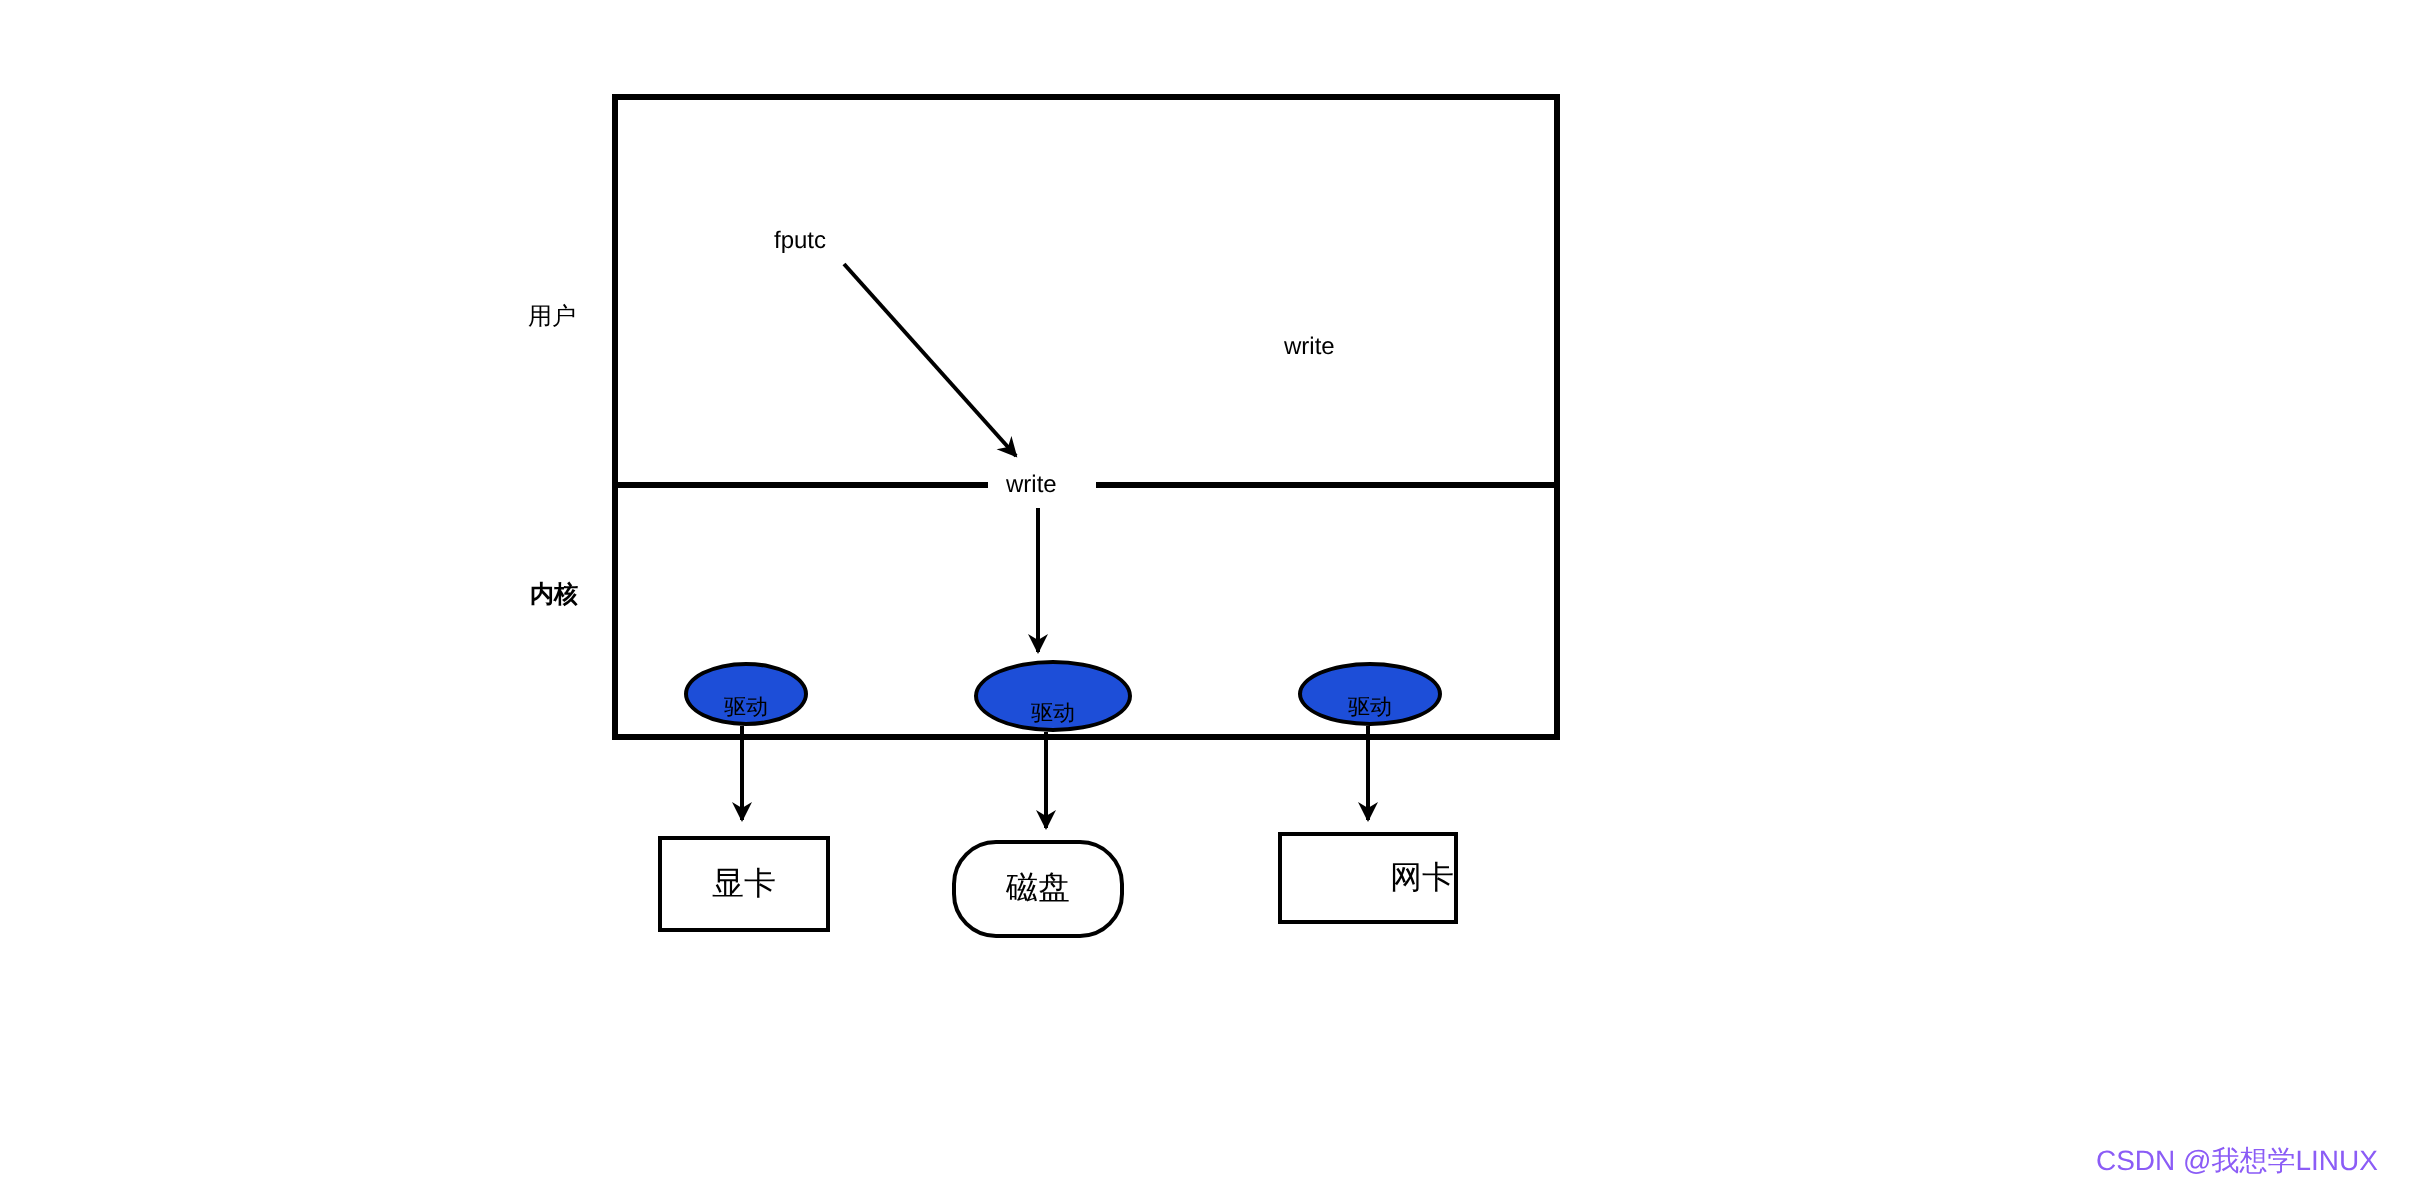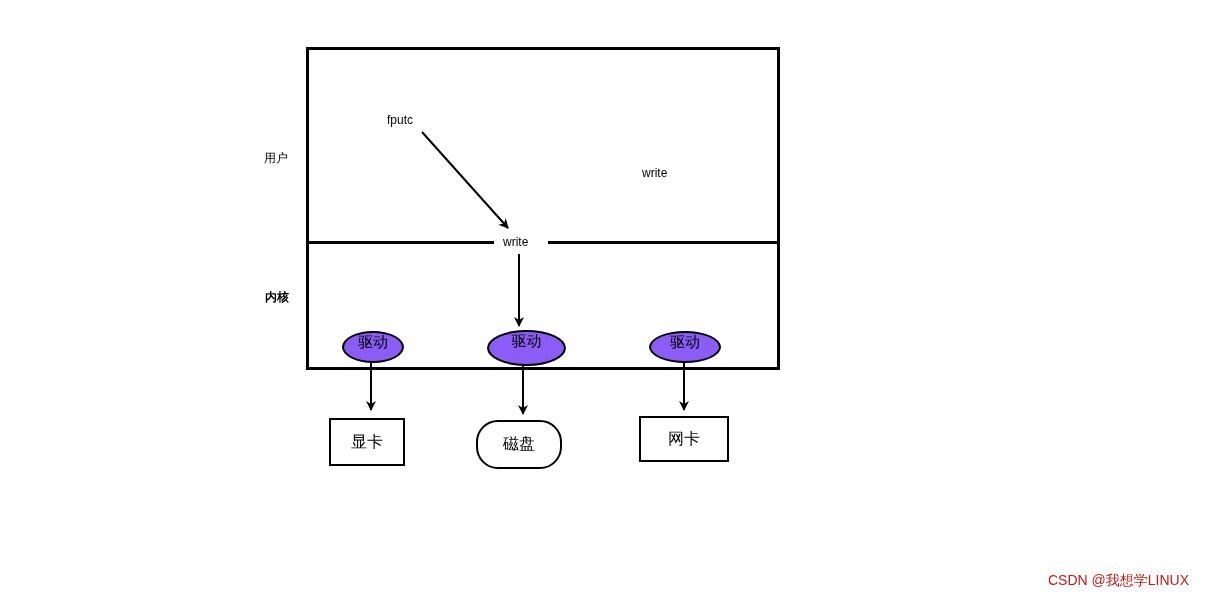--- a/index.html
+++ b/index.html
@@ -18,40 +18,40 @@
     }
     .divider {
       position: absolute;
       background: #000;
     }
     .ellipse {
       position: absolute;
       border: 2px solid #000;
       border-radius: 50%;
       display: flex;
-      align-items: flex-start;
+      align-items: flex-end;
       justify-content: center;
-      font-size: 15px;
-      background: #8b5cf6;
+      font-size: 11px;
+      background: #1d4ed8;
     }
     .device-box {
       position: absolute;
       border: 2px solid #000;
       display: flex;
       align-items: center;
       justify-content: center;
       font-size: 16px;
       background: #fff;
     }
     .watermark {
       position: absolute;
       right: 20px;
       bottom: 10px;
       font-size: 14px;
-      color: #b91c1c;
+      color: #8b5cf6;
       font-family: Arial, sans-serif;
     }
     svg.arrow {
       position: absolute;
       overflow: visible;
     }
   </style>
 </head>
 <body>
 
@@ -97,23 +97,23 @@
 <svg class="arrow" style="left:0; top:0; width:1209px; height:600px;">
   <line x1="371" y1="363" x2="371" y2="410" stroke="#000" stroke-width="2" marker-end="url(#ah)"></line>
 </svg>
 <svg class="arrow" style="left:0; top:0; width:1209px; height:600px;">
   <line x1="523" y1="366" x2="523" y2="414" stroke="#000" stroke-width="2" marker-end="url(#ah)"></line>
 </svg>
 <svg class="arrow" style="left:0; top:0; width:1209px; height:600px;">
   <line x1="684" y1="363" x2="684" y2="410" stroke="#000" stroke-width="2" marker-end="url(#ah)"></line>
 </svg>
 
-<div class="device-box" style="left:329px; top:418px; width:76px; height:48px;">
+<div class="device-box" style="left:329px; top:418px; width:86px; height:48px;">
   <span>显卡</span>
 </div>
 <div class="device-box" style="left:476px; top:420px; width:86px; height:49px;border-radius:22px;">
   <span>磁盘</span>
 </div>
-<div class="device-box" style="left:639px; top:416px; width:90px; height:46px;">
+<div class="device-box" style="left:639px; top:416px; width:90px; height:46px;justify-content:flex-end;">
   <span>网卡</span>
 </div>
 
 <div class="watermark">CSDN @我想学LINUX</div>
 
 </body></html>

